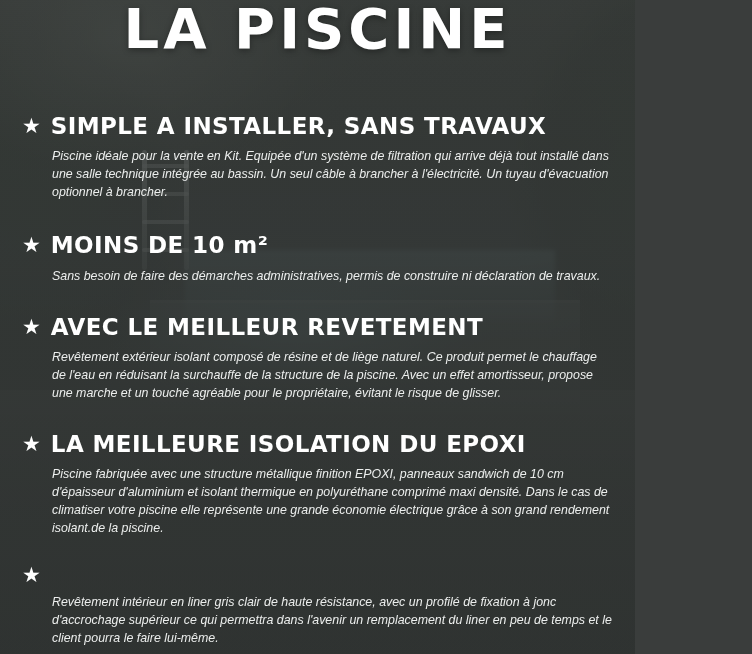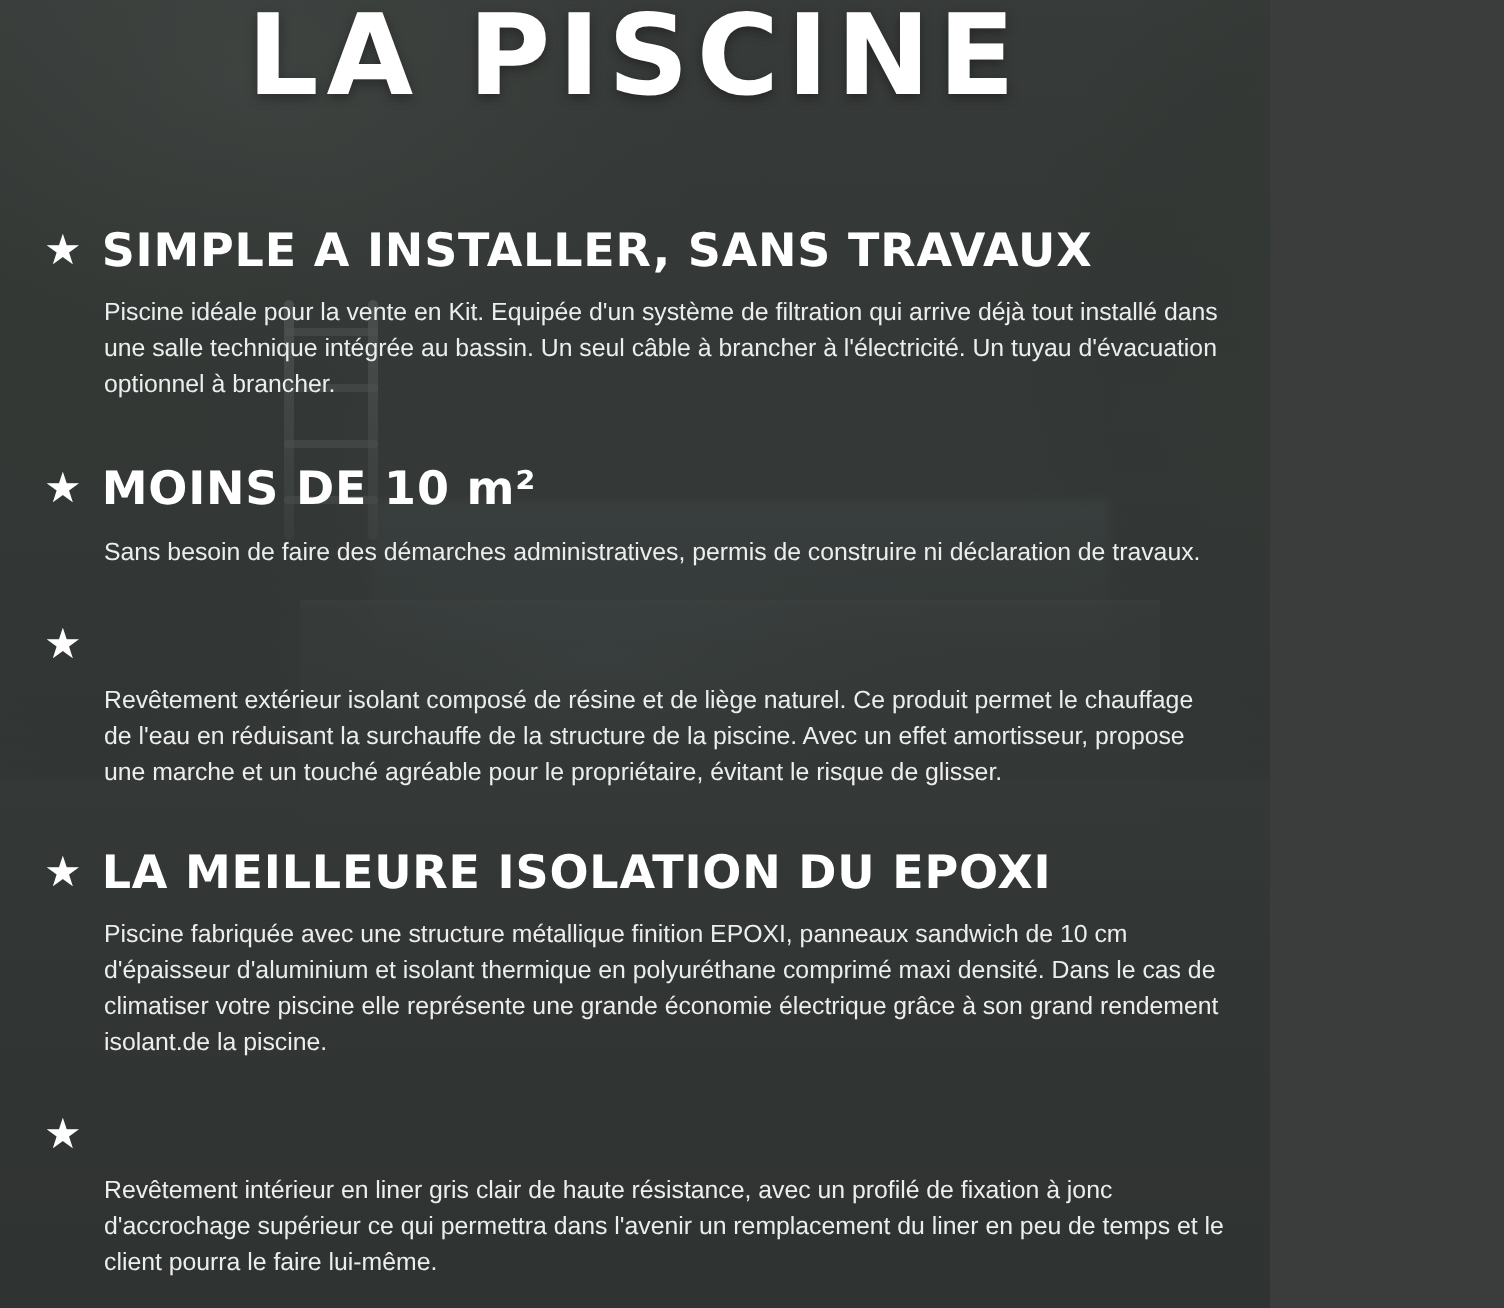--- a/index.html
+++ b/index.html
@@ -158,20 +158,21 @@
     letter-spacing: 0.4px;
     color: #ffffff;
     white-space: nowrap;
   }
   .section-body {
     margin: 7px 0 0 30px;
     font-size: 12.4px;
     line-height: 1.45;
     color: #eceeed;
     max-width: 688px;
+    font-style: italic;
   }
 
   
   .s1 { margin-top: 0; }
   .s1 .section-body { margin-top: 9px; max-width: 660px; }
   .s2 { margin-top: 30px; }
   .s2 .section-body { margin-top: 10px; }
   .s3 { margin-top: 28px; }
   .s3 .section-body { margin-top: 9px; max-width: 690px; }
   .s4 { margin-top: 28px; }
@@ -218,20 +219,21 @@
         <div class="section-head">
           <span class="star">★</span>
           <span class="section-title">MOINS DE 10 m²</span>
         </div>
         <div class="section-body">Sans besoin de faire des démarches administratives, permis de construire ni déclaration de travaux.</div>
       </div>
 
       <div class="section s3">
         <div class="section-head">
           <span class="star">★</span>
+          <span class="section-title">AVEC LE MEILLEUR REVETEMENT</span>
         </div>
         <div class="section-body">Revêtement extérieur isolant composé de résine et de liège naturel. Ce produit permet le chauffage de l'eau en réduisant la surchauffe de la structure de la piscine. Avec un effet amortisseur, propose une marche et un touché agréable pour le propriétaire, évitant le risque de glisser.</div>
       </div>
 
       <div class="section s4">
         <div class="section-head">
           <span class="star">★</span>
           <span class="section-title">LA MEILLEURE ISOLATION DU EPOXI</span>
         </div>
         <div class="section-body">Piscine fabriquée avec une structure métallique finition EPOXI, panneaux sandwich de 10 cm d'épaisseur d'aluminium et isolant thermique en polyuréthane comprimé maxi densité. Dans le cas de climatiser votre piscine elle représente une grande économie électrique grâce à son grand rendement isolant.de la piscine.</div>

